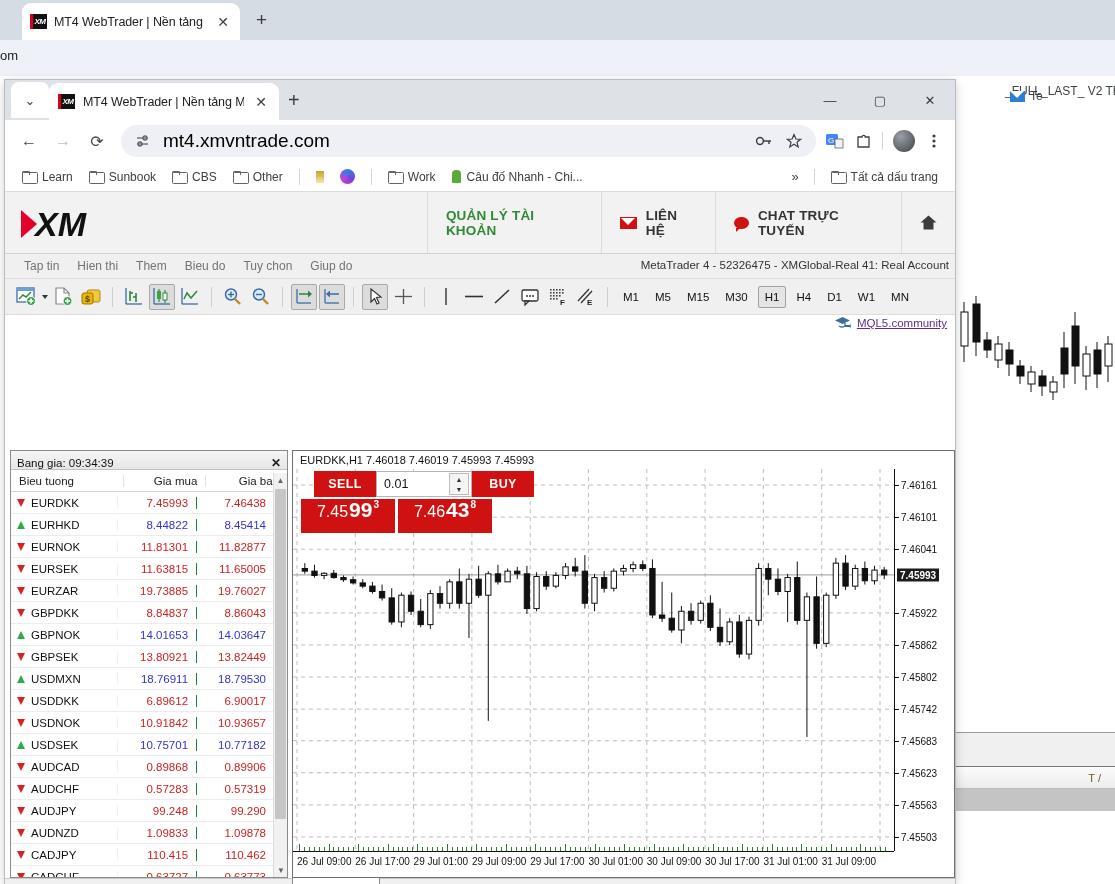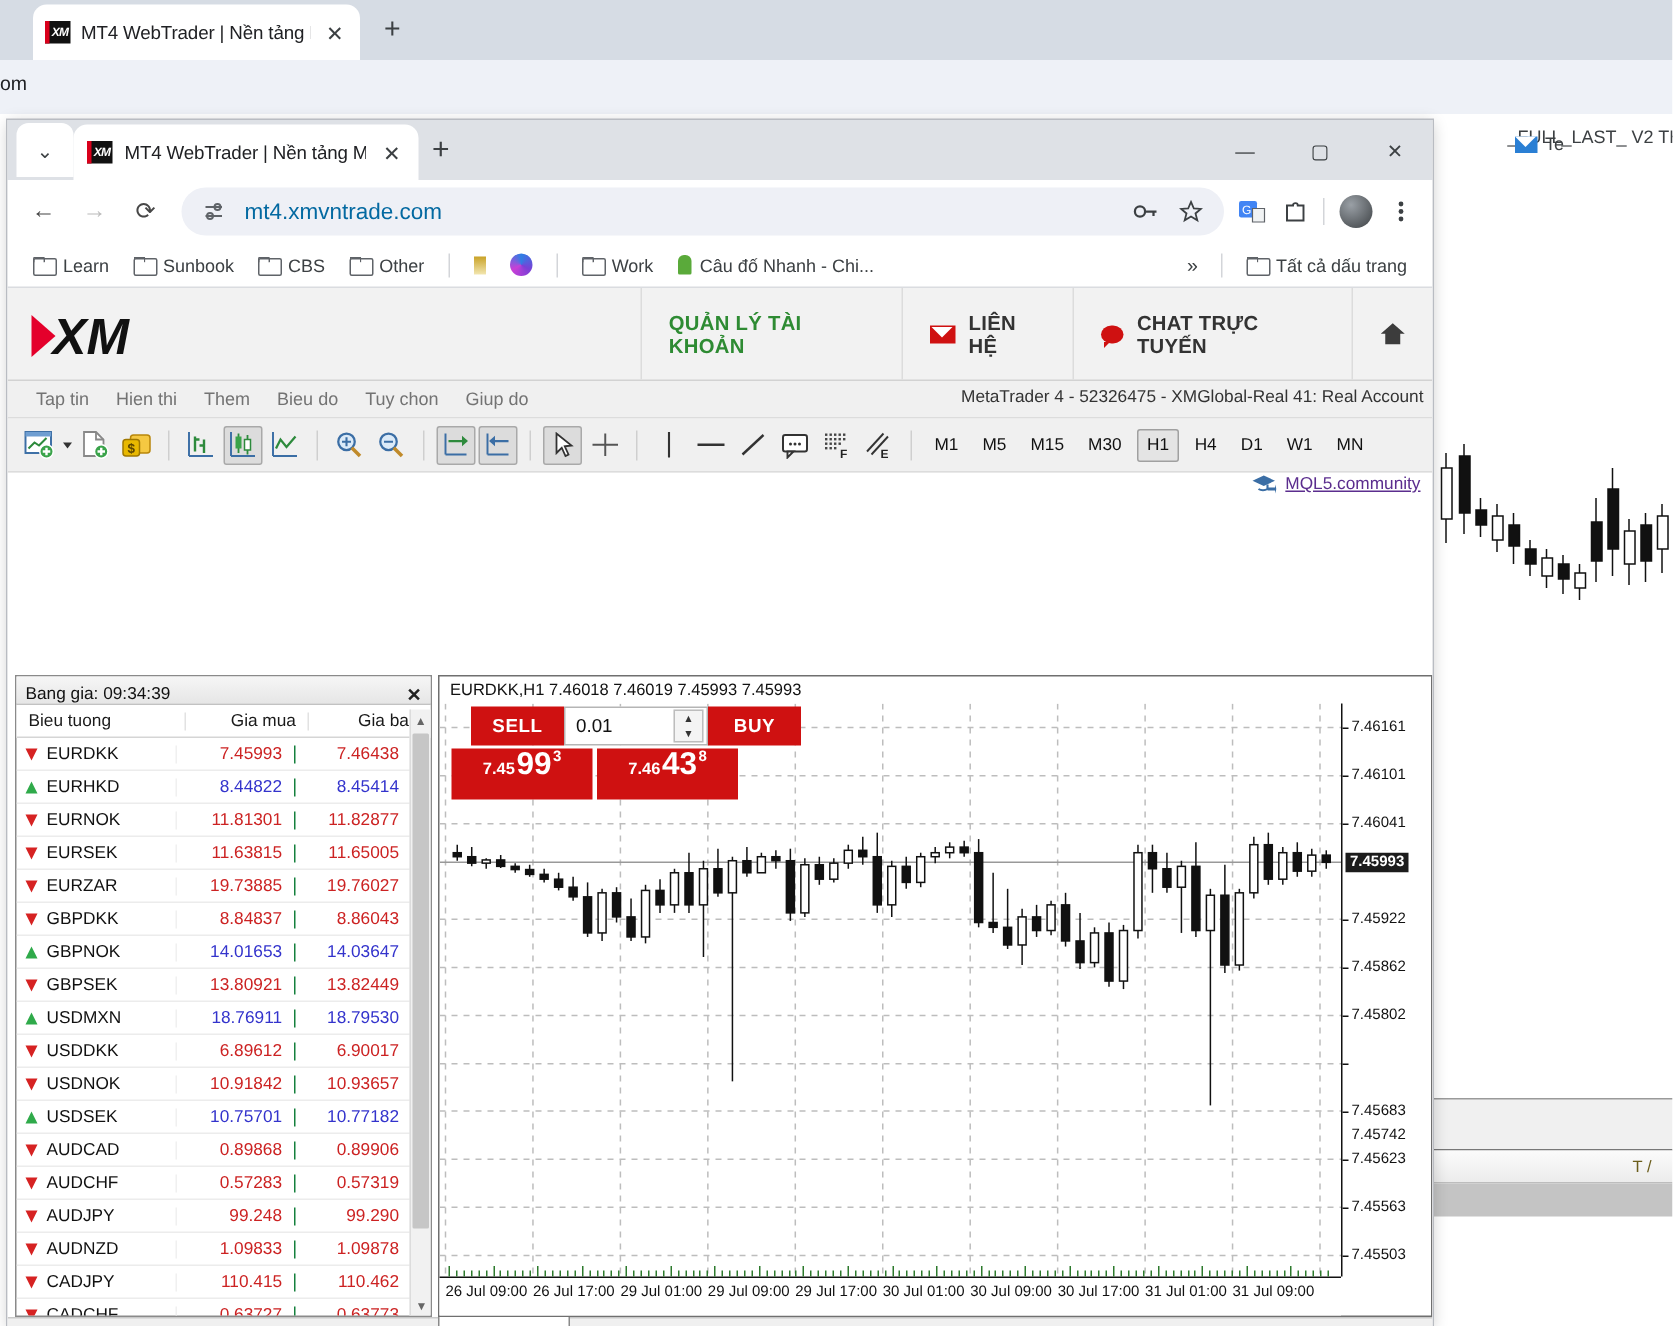--- a/index.html
+++ b/index.html
@@ -127,21 +127,21 @@
   .nav-btn {
     width:32px; height:32px; display:flex; align-items:center; justify-content:center;
     border-radius:50%; font-size:16px; color:#474747;
   }
   .nav-btn.disabled { color:#bdbdbd; }
   #omnibox {
     flex:1 1 auto; height:32px; margin-left:6px; margin-right:4px;
     background:#eef0f6; border-radius:16px;
     display:flex; align-items:center; padding:0 12px; gap:10px;
   }
-  #omni-url { flex:1 1 auto; font-size:15px; color:#0369a1; }
+  #omni-url { flex:1 1 auto; font-size:19px; color:#000000; }
   .omni-icon { flex:0 0 auto; width:20px; height:20px; display:flex; align-items:center; justify-content:center; }
   .tb-icon { width:26px; height:26px; display:flex; align-items:center; justify-content:center; }
   #avatar {
     width:22px; height:22px; border-radius:50%;
     background:radial-gradient(circle at 35% 30%,#9aa0a6,#3c4043);
     margin:0 4px;
   }
 
   
   #bookmarks {
@@ -324,21 +324,21 @@
   #tb-spin {
     position:absolute; right:2px; top:1px; width:20px; height:22px;
     display:flex; flex-direction:column; border:1px solid #bdbdbd; background:#f4f4f4;
   }
   #tb-spin div { flex:1 1 0; display:flex; align-items:center; justify-content:center; font-size:7px; color:#333; }
   #tb-bottom { display:flex; gap:3px; margin-top:2px; }
   .tb-price {
     width:94px; height:34px; background:#cf1111; color:#fff;
     display:flex; align-items:baseline; justify-content:center; gap:1px; padding-bottom:3px;
   }
-  .tbp-small { font-size:11px; font-weight:bold; }
+  .tbp-small { font-size:16px; font-weight:normal; }
   .tbp-big { font-size:21px; font-weight:bold; line-height:1; }
   .tbp-sup { font-size:10px; font-weight:bold; position:relative; top:-9px; }
 
   #chart-tab {
     position:absolute; left:287px; top:686px; width:88px; height:22px;
     background:#fff; border:1px solid #8a8a8a; border-top:none;
     display:flex; align-items:center; justify-content:center; font-size:11.5px;
   }
   #chart-tab-strip {
     position:absolute; left:0; top:686px; width:950px; height:22px;
@@ -1088,21 +1088,21 @@
           <div class="pa-label" style="top: 48.1337px;">7.46101</div>
           <div class="pa-tick" style="top: 80.2228px;"></div>
           <div class="pa-label" style="top: 80.2228px;">7.46041</div>
           <div class="pa-tick" style="top: 143.866px;"></div>
           <div class="pa-label" style="top: 143.866px;">7.45922</div>
           <div class="pa-tick" style="top: 175.955px;"></div>
           <div class="pa-label" style="top: 175.955px;">7.45862</div>
           <div class="pa-tick" style="top: 208.045px;"></div>
           <div class="pa-label" style="top: 208.045px;">7.45802</div>
           <div class="pa-tick" style="top: 240.134px;"></div>
-          <div class="pa-label" style="top: 240.134px; margin-top: 48px;">7.45742</div>
+          <div class="pa-label" style="top: 240.134px;">7.45742</div>
           <div class="pa-tick" style="top: 271.688px;"></div>
           <div class="pa-label" style="top: 271.688px;">7.45683</div>
           <div class="pa-tick" style="top: 303.777px;"></div>
           <div class="pa-label" style="top: 303.777px;">7.45623</div>
           <div class="pa-tick" style="top: 335.866px;"></div>
           <div class="pa-label" style="top: 335.866px;">7.45563</div>
           <div class="pa-tick" style="top: 367.955px;"></div>
           <div class="pa-label" style="top: 367.955px;">7.45503</div>
           <div id="pa-current" style="top: 105.894px;">7.45993</div>
         </div>

